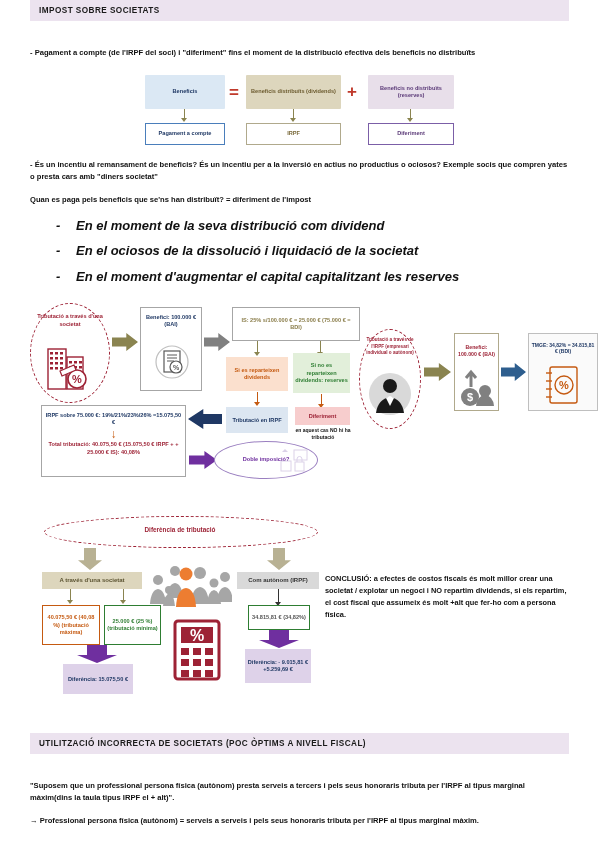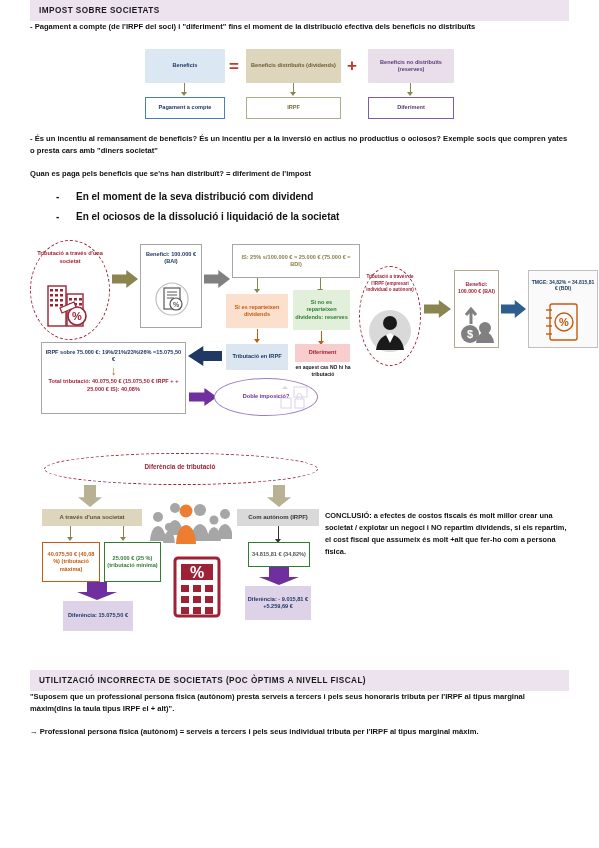--- a/index.html
+++ b/index.html
@@ -24,30 +24,31 @@
     margin: 0;
   }
   .banner.b-top { }
 
   
   .para {
     font-size: 7.6px;
     font-weight: bold;
     line-height: 1.55;
     color: #111;
-    margin-top: 0;
+    margin-top: 26px;
   }
   ul.bullets { list-style: none; margin: 7px 0 0 26px; }
   ul.bullets li {
-    font-size: 10px;
+    font-size: 13px;
     font-weight: bold;
     line-height: 1.95;
     position: relative;
     padding-left: 20px;
     color: #111;
+    font-style: italic;
   }
   ul.bullets li:before {
     content: "-";
     position: absolute; left: 0; top: 0;
   }
 
   
   .dg { position: relative; }
   .box {
     position: absolute;
@@ -153,20 +154,21 @@
     </div>
   </div>
 
   <div class="para" style="margin-top:14px;">- És un incentiu al remansament de beneficis? És un incentiu per a la inversió en actius no productius o ociosos? Exemple socis que compren yates o presta cars amb "diners societat"</div>
 
   <div class="para" style="margin-top:12px;">Quan es paga pels beneficis que se'ns han distribuït? = diferiment de l'impost</div>
 
   <ul class="bullets">
     <li>En el moment de la seva distribució com dividend</li>
     <li>En el ociosos de la dissolució i liquidació de la societat</li>
+    <li>En el moment d'augmentar el capital capitalitzant les reserves</li>
   </ul>
 
   <div class="dg" id="diagram2">
 
     <div class="dash-oval" style="left:0px; top:2px; width:80px; height:100px; border:1px dashed #9d2235;"></div>
     <div class="lbl" style="left:6px; top:12px; width:68px; color:#9d2235; line-height:1.4;">Tributació a través d'una societat</div>
 
     <div class="pic" style="left:14px; top:42px; width:52px; height:50px;">
       <svg viewBox="0 0 52 50" width="52" height="50">
         <rect x="4" y="6" width="18" height="40" fill="none" stroke="#9d2235" stroke-width="1.4"></rect>
@@ -402,15 +404,15 @@
       </svg>
     </div>
 
     <div class="concl" style="left:295px; top:57px; width:245px;">CONCLUSIÓ: a efectes de costos fiscals és molt millor crear una societat / explotar un negoci i NO repartim dividends, si els repartim, el cost fiscal que assumeix és molt +alt que fer-ho com a persona física.</div>
   </div>
 
   <div class="banner" style="margin-top:22px;">UTILITZACIÓ INCORRECTA DE SOCIETATS (POC ÒPTIMS A NIVELL FISCAL)</div>
 
   <div class="para">"Suposem que un professional persona física (autònom) presta serveis a tercers i pels seus honoraris tributa per l'IRPF al tipus marginal màxim(dins la taula tipus IRPF el + alt)".</div>
 
-  <div class="para" style="margin-top:11px;">→ Professional persona física (autònom) = serveis a tercers i pels seus individual tributa per l'IRPF al tipus marginal màxim.</div>
+  <div class="para" style="margin-top:11px;">→ Professional persona física (autònom) = serveis a serveis i pels seus honoraris tributa per l'IRPF al tipus marginal màxim.</div>
 
 </div>
 
 </body></html>

